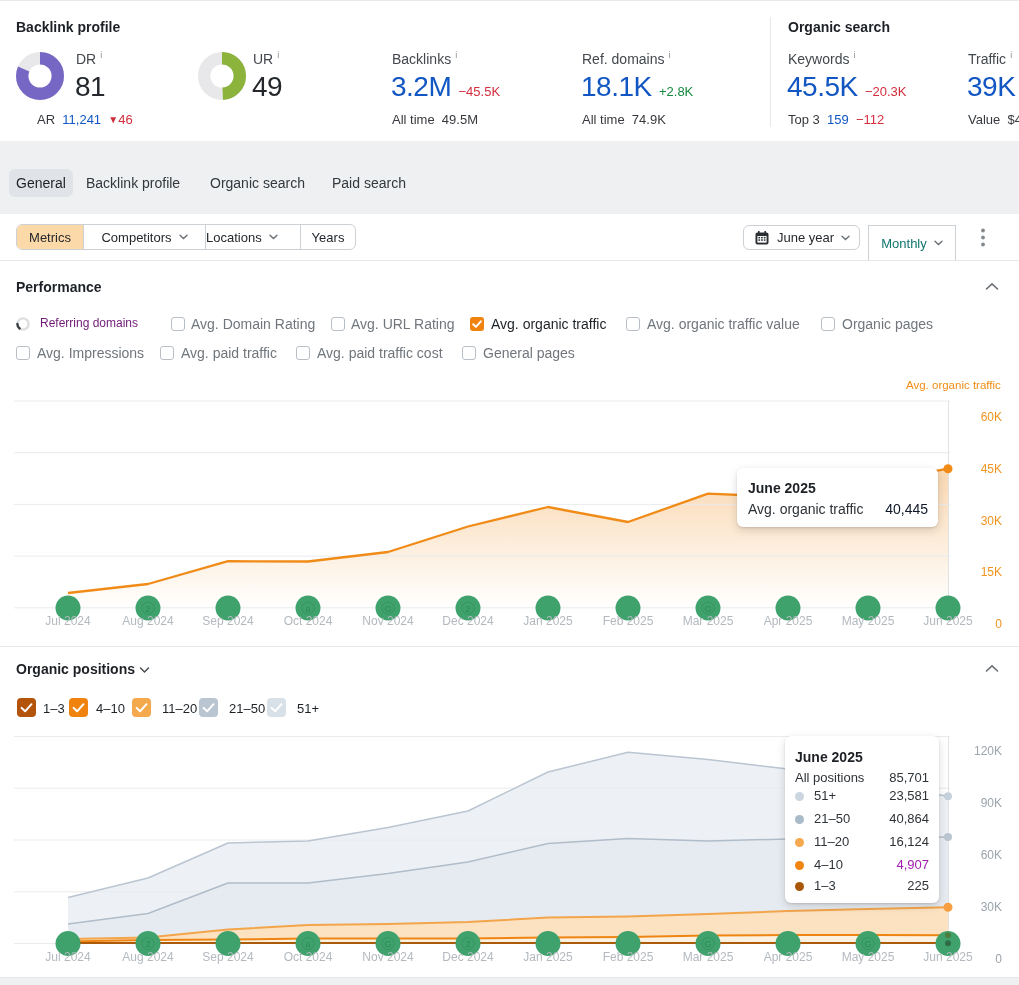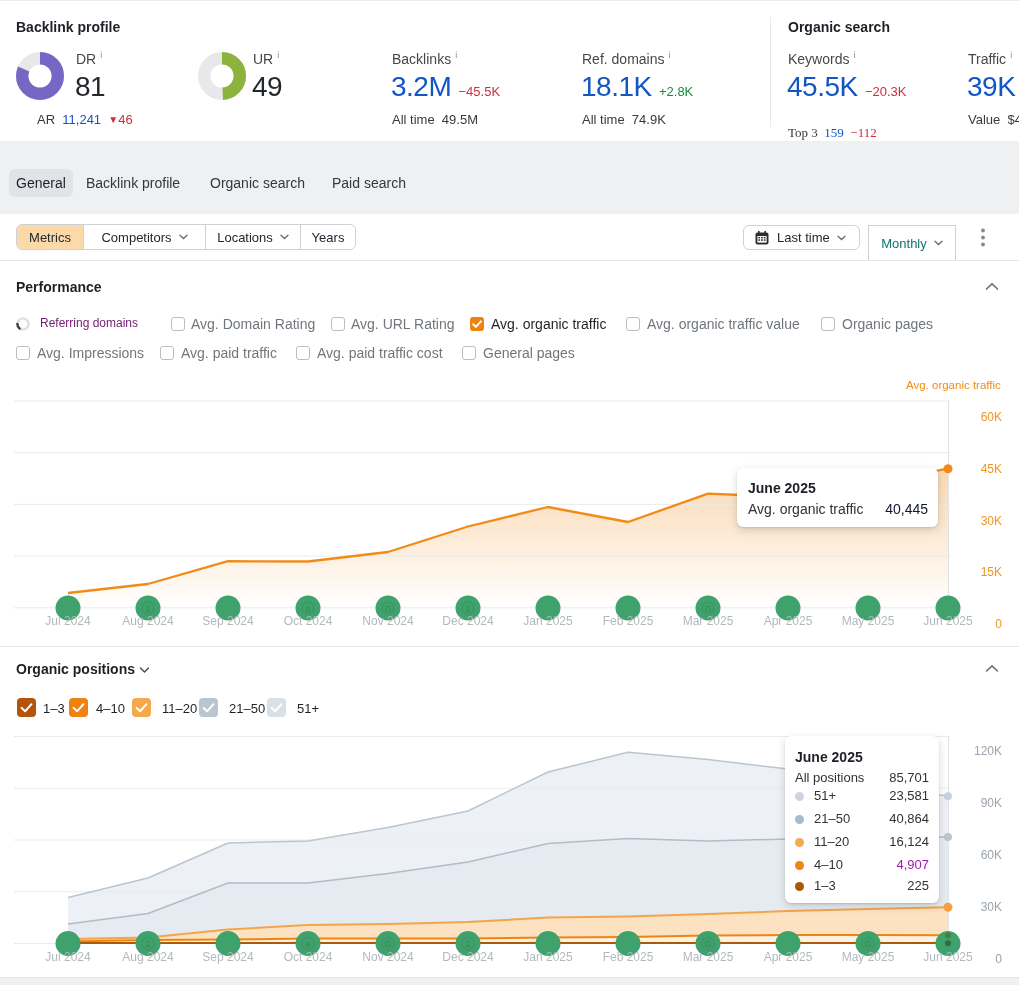--- a/index.html
+++ b/index.html
@@ -50,62 +50,62 @@
 <div class="abs lbl" style="left:582px; top:51px;">Ref. domains<span class="sup-i">i</span></div>
 <div class="abs bigblue" style="left:581px; top:71px;">18.1K <span class="delta green" style="letter-spacing:0;">+2.8K</span></div>
 <div class="abs sub" style="left:582px; top:112px;">All time&nbsp; 74.9K</div>
 
 <div class="abs" style="left:770px; top:17px; width:1px; height:110px; background:#e6e8ea;"></div>
 
 <div class="abs boldhdr" style="left:788px; top:19px;">Organic search</div>
 
 <div class="abs lbl" style="left:788px; top:51px;">Keywords<span class="sup-i">i</span></div>
 <div class="abs bigblue" style="left:787px; top:71px;">45.5K <span class="delta red" style="letter-spacing:0;">−20.3K</span></div>
-<div class="abs sub" style="left:788px; top:125px;font-family:Liberation Serif, serif;">Top 3&nbsp; <span class="blue">159</span>&nbsp; <span class="red">−112</span></div>
+<div class="abs sub" style="left:788px; top:112px;">Top 3&nbsp; <span class="blue">159</span>&nbsp; <span class="red">−112</span></div>
 
 <div class="abs lbl" style="left:968px; top:51px;">Traffic<span class="sup-i">i</span></div>
 <div class="abs bigblue" style="left:967px; top:71px;">39K</div>
 <div class="abs sub" style="left:968px; top:112px;">Value&nbsp; $4</div>
 
 <div class="abs" style="left:0; top:141px; width:1019px; height:73px; background:#eef0f2;"></div>
 <div class="abs" style="left:9px; top:169px; width:64px; height:28px; background:#e0e3e7; border-radius:6px;"></div>
 <div class="abs" style="left:0; top:169px; height:28px; line-height:28px; font-size:14px; color:#33383d; white-space:nowrap;">
   <span style="position:absolute; left:16px; color:#1e2226;">General</span>
   <span style="position:absolute; left:86px;">Backlink profile</span>
   <span style="position:absolute; left:210px;">Organic search</span>
   <span style="position:absolute; left:332px;">Paid search</span>
 </div>
 
 <div class="abs" style="left:16px; top:224px; height:26px; display:flex; border:1px solid #ccd1d6; border-radius:6px; overflow:hidden; font-size:13px; color:#24282c;">
   <div style="width:66px; background:#fbd9a8; display:flex; align-items:center; justify-content:center;">Metrics</div>
   <div style="width:122px; border-left:1px solid #ccd1d6; display:flex; align-items:center; justify-content:center; gap:7px;">Competitors <svg width="9" height="6" viewBox="0 0 9 6">
         <path d="M1 1.2 L4.5 4.6 L8 1.2" fill="none" stroke="#6d7278" stroke-width="1.4" stroke-linecap="round"></path>
       </svg></div>
-  <div style="width:95px; border-left:1px solid #ccd1d6; display:flex; align-items:center; justify-content:center; gap:7px;">Locations <svg width="9" height="6" viewBox="0 0 9 6">
+  <div style="width:95px; border-left:1px solid #ccd1d6; display:flex; align-items:center; justify-content:flex-start; gap:7px;">Locations <svg width="9" height="6" viewBox="0 0 9 6">
         <path d="M1 1.2 L4.5 4.6 L8 1.2" fill="none" stroke="#6d7278" stroke-width="1.4" stroke-linecap="round"></path>
       </svg></div>
   <div style="width:55px; border-left:1px solid #ccd1d6; display:flex; align-items:center; justify-content:center;">Years</div>
 </div>
 
 <div class="abs" style="left:743px; top:225px; width:117px; height:25px; border:1px solid #ccd1d6; border-radius:6px; display:flex; align-items:center; font-size:13px; color:#24282c;">
   <svg style="margin-left:11px;" width="14" height="14" viewBox="0 0 14 14">
     <rect x="0.5" y="1.5" width="13" height="12" rx="2" fill="#2a2e32"></rect>
     <rect x="3" y="0" width="1.6" height="3" fill="#2a2e32"></rect>
     <rect x="9.4" y="0" width="1.6" height="3" fill="#2a2e32"></rect>
     <rect x="2.4" y="5" width="9.2" height="6.6" fill="#fff"></rect>
     <g fill="#2a2e32">
       <rect x="3.4" y="5.9" width="1.7" height="1.5"></rect>
         <rect x="6.1" y="5.9" width="1.7" height="1.5"></rect>
         <rect x="8.8" y="5.9" width="1.7" height="1.5"></rect>
       <rect x="3.4" y="8.3" width="1.7" height="1.5"></rect>
         <rect x="6.1" y="8.3" width="1.7" height="1.5"></rect>
         <rect x="8.8" y="8.3" width="1.7" height="1.5"></rect>
     </g>
   </svg>
-  <span style="margin-left:8px;">Last time</span>
+  <span style="margin-left:8px;">June year</span>
   <svg style="margin-left:7px;" width="9" height="6" viewBox="0 0 9 6">
       <path d="M1 1.2 L4.5 4.6 L8 1.2" fill="none" stroke="#6d7278" stroke-width="1.4" stroke-linecap="round"></path>
     </svg>
 </div>
 
 <div class="abs" style="left:868px; top:225px; width:88px; height:36px; border:1px solid #ccd1d6; border-radius:0; display:flex; align-items:center; justify-content:center; gap:7px; font-size:13px; color:#0f766e;">
   Monthly <svg width="9" height="6" viewBox="0 0 9 6">
       <path d="M1 1.2 L4.5 4.6 L8 1.2" fill="none" stroke="#6d7278" stroke-width="1.4" stroke-linecap="round"></path>
     </svg>
 </div>

